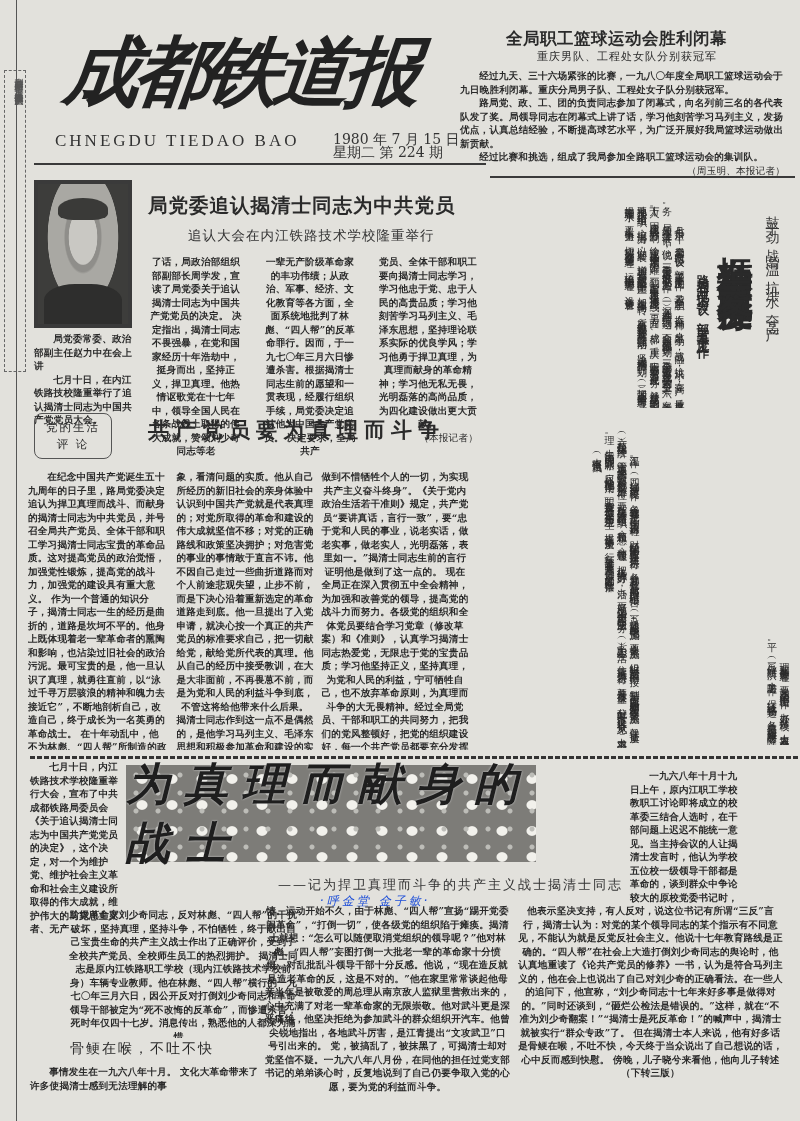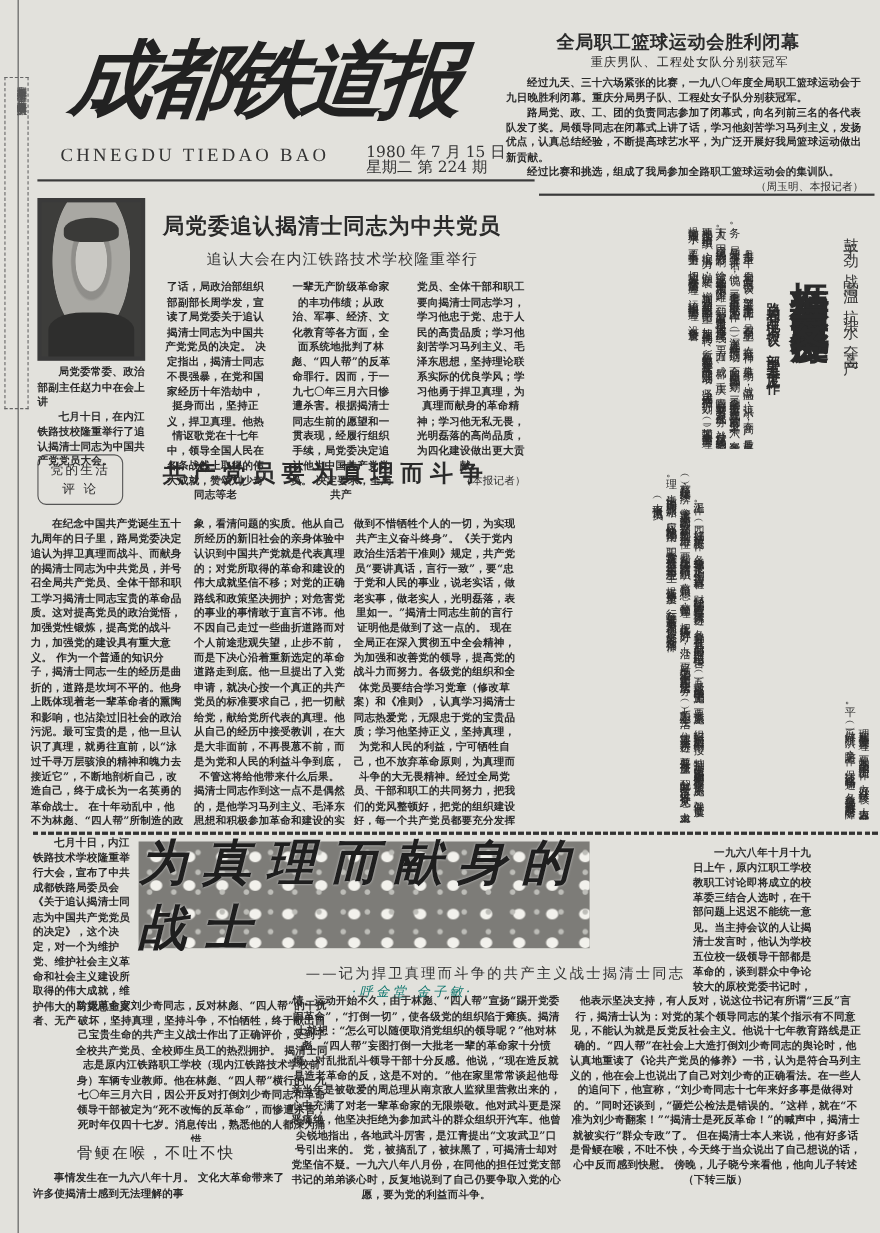--- a/index.html
+++ b/index.html
@@ -71,21 +71,21 @@
   .feat-wave { left:30px; top:756px; width:770px; }
   .banner-full { left:126px; top:765px; width:410px; height:97px;
     background:
       radial-gradient(circle at 10px 10px, #bdbdb8 2px, transparent 3px) 0 0/22px 18px,
       radial-gradient(ellipse at 16px 14px, #f2f1ec 5px, transparent 6px) 0 0/30px 26px,
       #7d7c78;
     display:flex; align-items:center; justify-content:flex-start; }
   .banner-text { font-size:44px; font-weight:bold; letter-spacing:14px; color:#1e1e1e; font-style:italic;
     text-shadow:0 0 2px #ddd; }
   .feat-sub { left:245px; top:876px; font-size:13px; letter-spacing:2px; color:#333;margin-left:33px; }
-  .feat-author { left:320px; top:893px; font-size:12px; letter-spacing:3px; font-style:italic; color:#0f766e; }
+  .feat-author { left:320px; top:893px; font-size:12px; letter-spacing:3px; font-style:italic; color:#1d4ed8; }
   .feat-lead { left:30px; top:760px; width:92px; }
   .feat-c1 { left:30px; top:908px; width:235px;margin-left:36px; }
   .feat-c2 { left:265px; top:904px; width:245px; }
   .feat-c3 { left:518px; top:904px; width:265px; }
   .feat-right-lead { left:596px; top:769px; width:200px; }
   .feat-subhead { left:70px; top:1040px; font-size:14px; letter-spacing:2px; }
   .feat-c1b { left:30px; top:1065px; width:235px; }
 </style>
 </head>
 <body>

